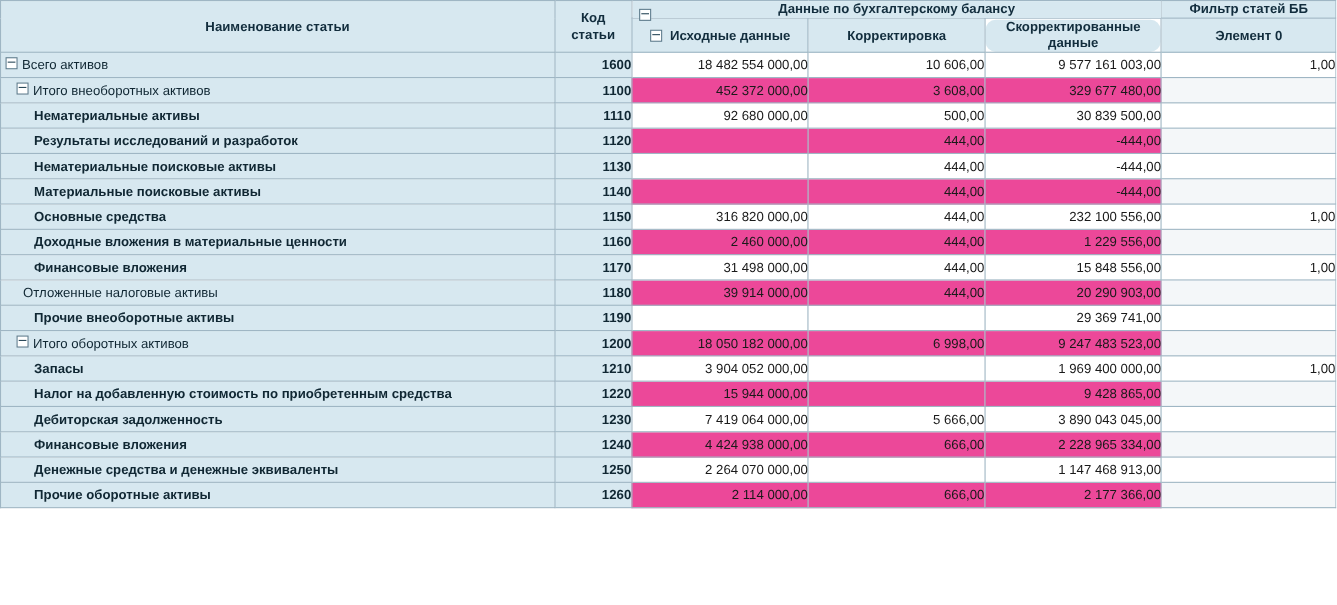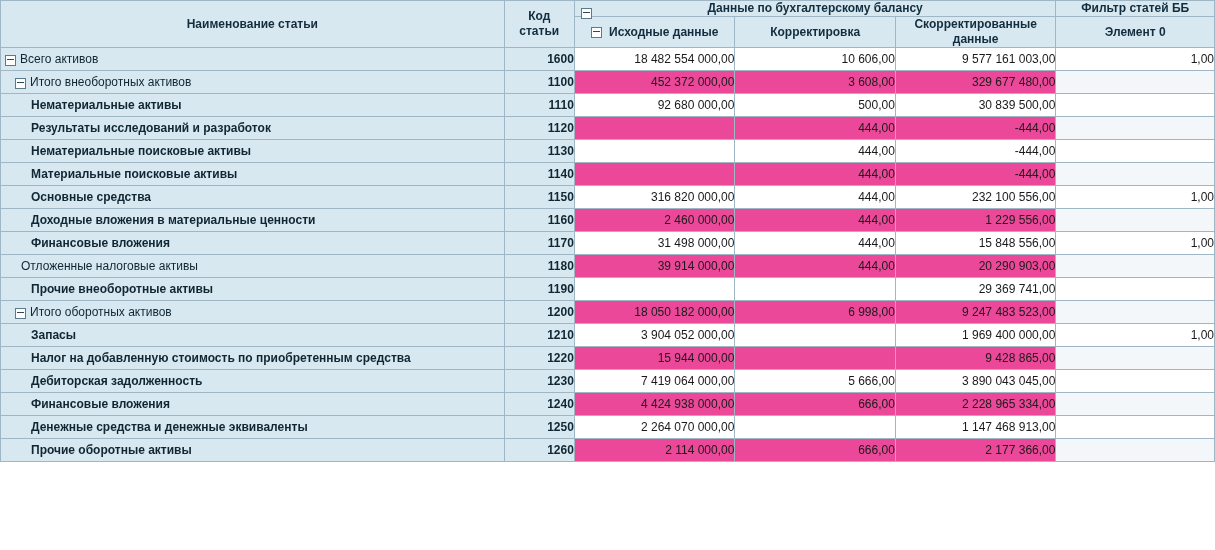--- a/index.html
+++ b/index.html
@@ -39,21 +39,21 @@
     font-size: 12px;
     text-align: center;
     padding: 4px 6px;
     line-height: 1.25;
   }
   th.hdr-name { width: 502px; }
   th.hdr-code { width: 70px; }
   th.hdr-group { text-align: center; position: relative; }
   th.sub-src { width: 160px; }
   th.sub-corr { width: 160px; }
-  th.sub-adj  { width: 160px; }
+  th.sub-adj  { width: 160px; border-radius: 10px; }
   th.hdr-filter { width: 158px; }
   th.hdr-elem { width: 158px; }
 
   .collapse-box {
     display: inline-block;
     width: 9px;
     height: 9px;
     border: 1px solid #5b7b8c;
     background: #ffffff;
     position: relative;
@@ -104,21 +104,21 @@
   td.c-elem {
     text-align: right;
     background: #ffffff;
   }
   td.c-elem.alt { background: #f4f7f9; }
 
   .lvl0 { font-weight: normal; padding-left: 4px; }
   .lvl1 { padding-left: 14px; }
   .lvl2 { padding-left: 28px; font-weight: bold; }
 
-  .name-inner { display: flex; align-items: flex-end; }
+  .name-inner { display: flex; align-items: flex-start; }
   .name-text { white-space: nowrap; overflow: hidden; text-overflow: ellipsis; }
 </style>
 </head>
 <body>
 
 <div id="app">
   <table class="grid">
     <colgroup>
       <col style="width:502px">
       <col style="width:70px">

